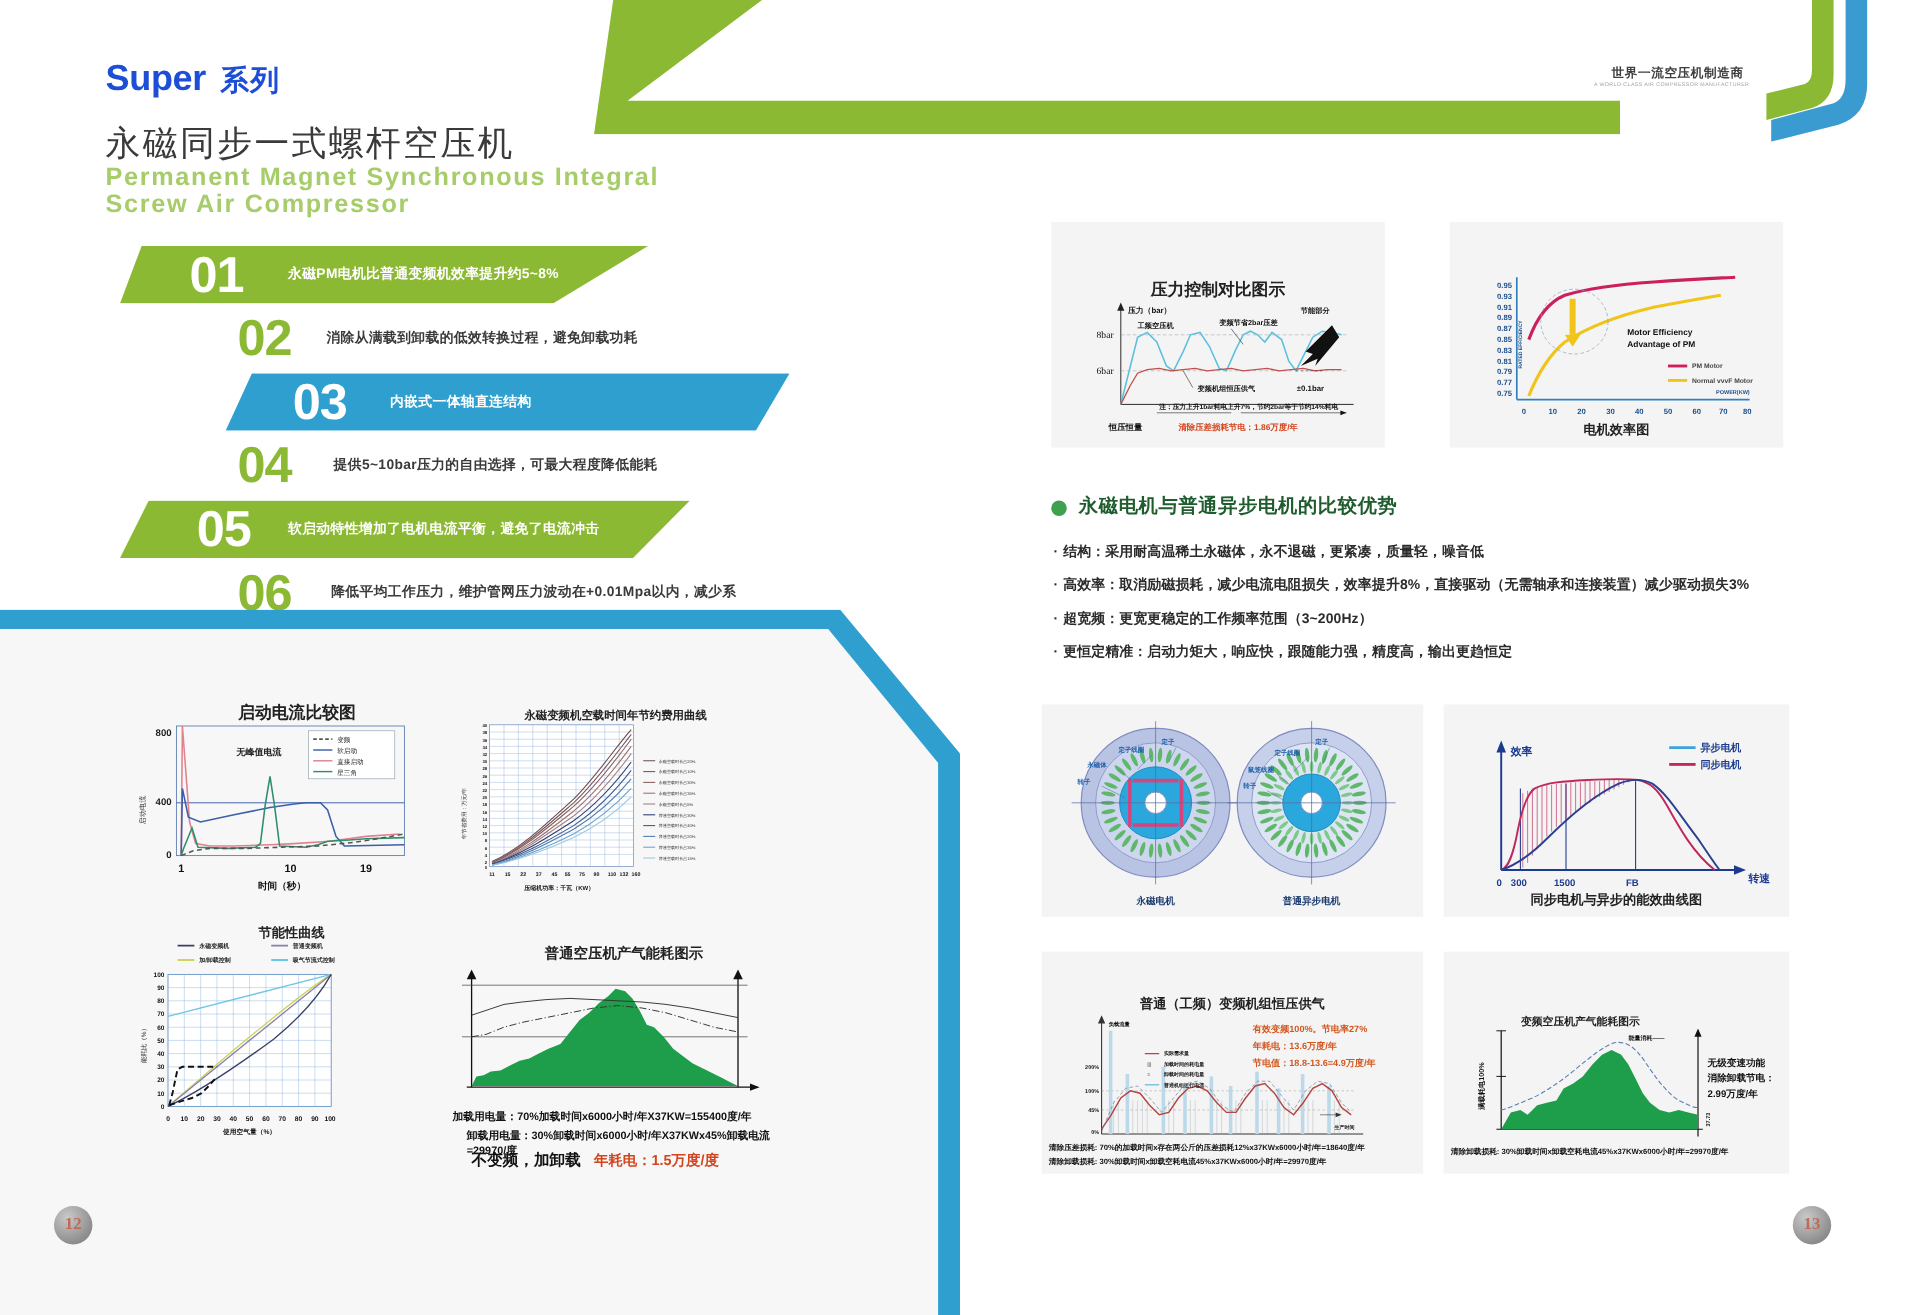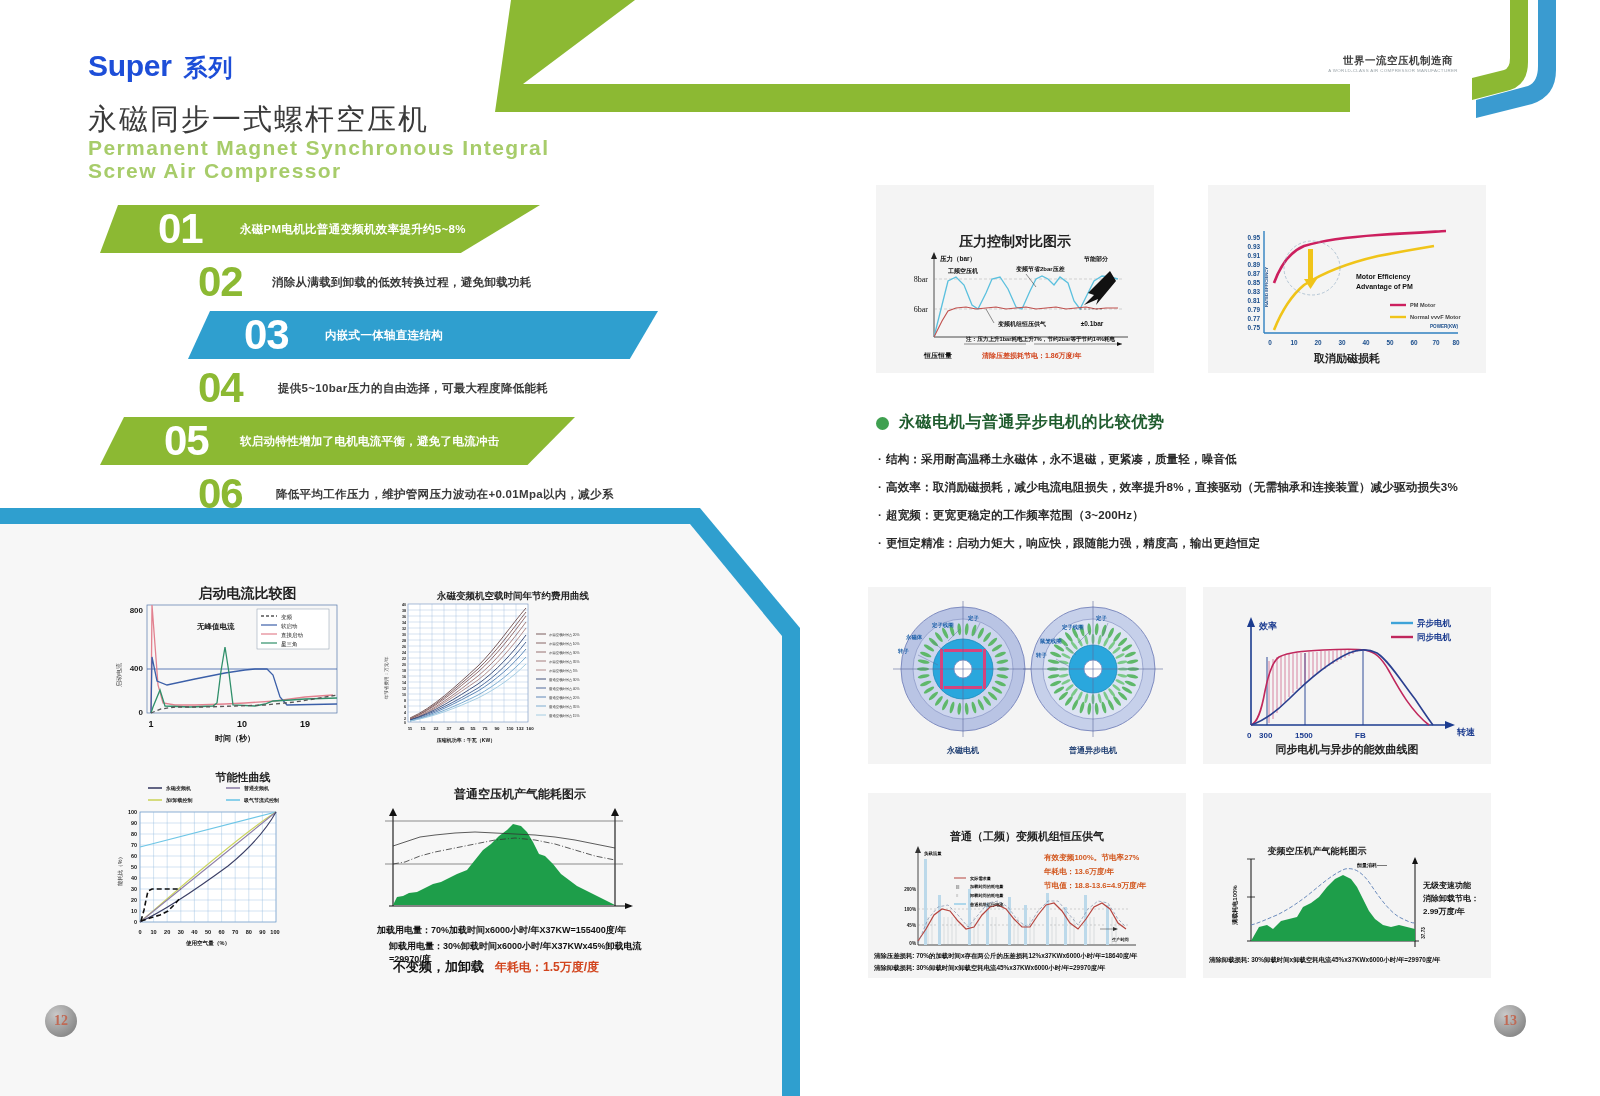--- a/index.html
+++ b/index.html
@@ -439,21 +439,21 @@
       <ellipse cx="104" cy="73" rx="28" ry="27" fill="none" stroke="#8aa6c0" stroke-width="0.6" stroke-dasharray="3,2"></ellipse>
       <rect x="100" y="54" width="5" height="30" fill="#f0c419"></rect>
       <path d="M96,84 L109,84 L102.5,94 Z" fill="#f0c419"></path>
       <text x="148" y="84" font-size="7" font-weight="bold" fill="#111">Motor Efficiency</text>
       <text x="148" y="94" font-size="7" font-weight="bold" fill="#111">Advantage of PM</text>
       <line x1="182" y1="110" x2="198" y2="110" stroke="#cc1f5e" stroke-width="2.4"></line>
       <text x="202" y="112" font-size="5.6" font-weight="bold" fill="#444">PM Motor</text>
       <line x1="182" y1="122" x2="198" y2="122" stroke="#f0c419" stroke-width="2.4"></line>
       <text x="202" y="124" font-size="5.6" font-weight="bold" fill="#444">Normal vvvF Motor</text>
     </svg>
-    <div class="ctitle" style="left:0;top:166px;width:278px;font-size:11px;">取消励磁损耗</div>
+    <div class="ctitle" style="left:0;top:166px;width:278px;font-size:11px;">电机效率图</div>
   </div>
 
   <div class="sec-dot"></div>
   <div class="sec-head" style="left:899px;">永磁电机与普通异步电机的比较优势</div>
   <ul class="bullets">
     <li>结构：采用耐高温稀土永磁体，永不退磁，更紧凑，质量轻，噪音低</li>
     <li>高效率：取消励磁损耗，减少电流电阻损失，效率提升8%，直接驱动（无需轴承和连接装置）减少驱动损失3%</li>
     <li>超宽频：更宽更稳定的工作频率范围（3~200Hz）</li>
     <li>更恒定精准：启动力矩大，响应快，跟随能力强，精度高，输出更趋恒定</li>
   </ul>

